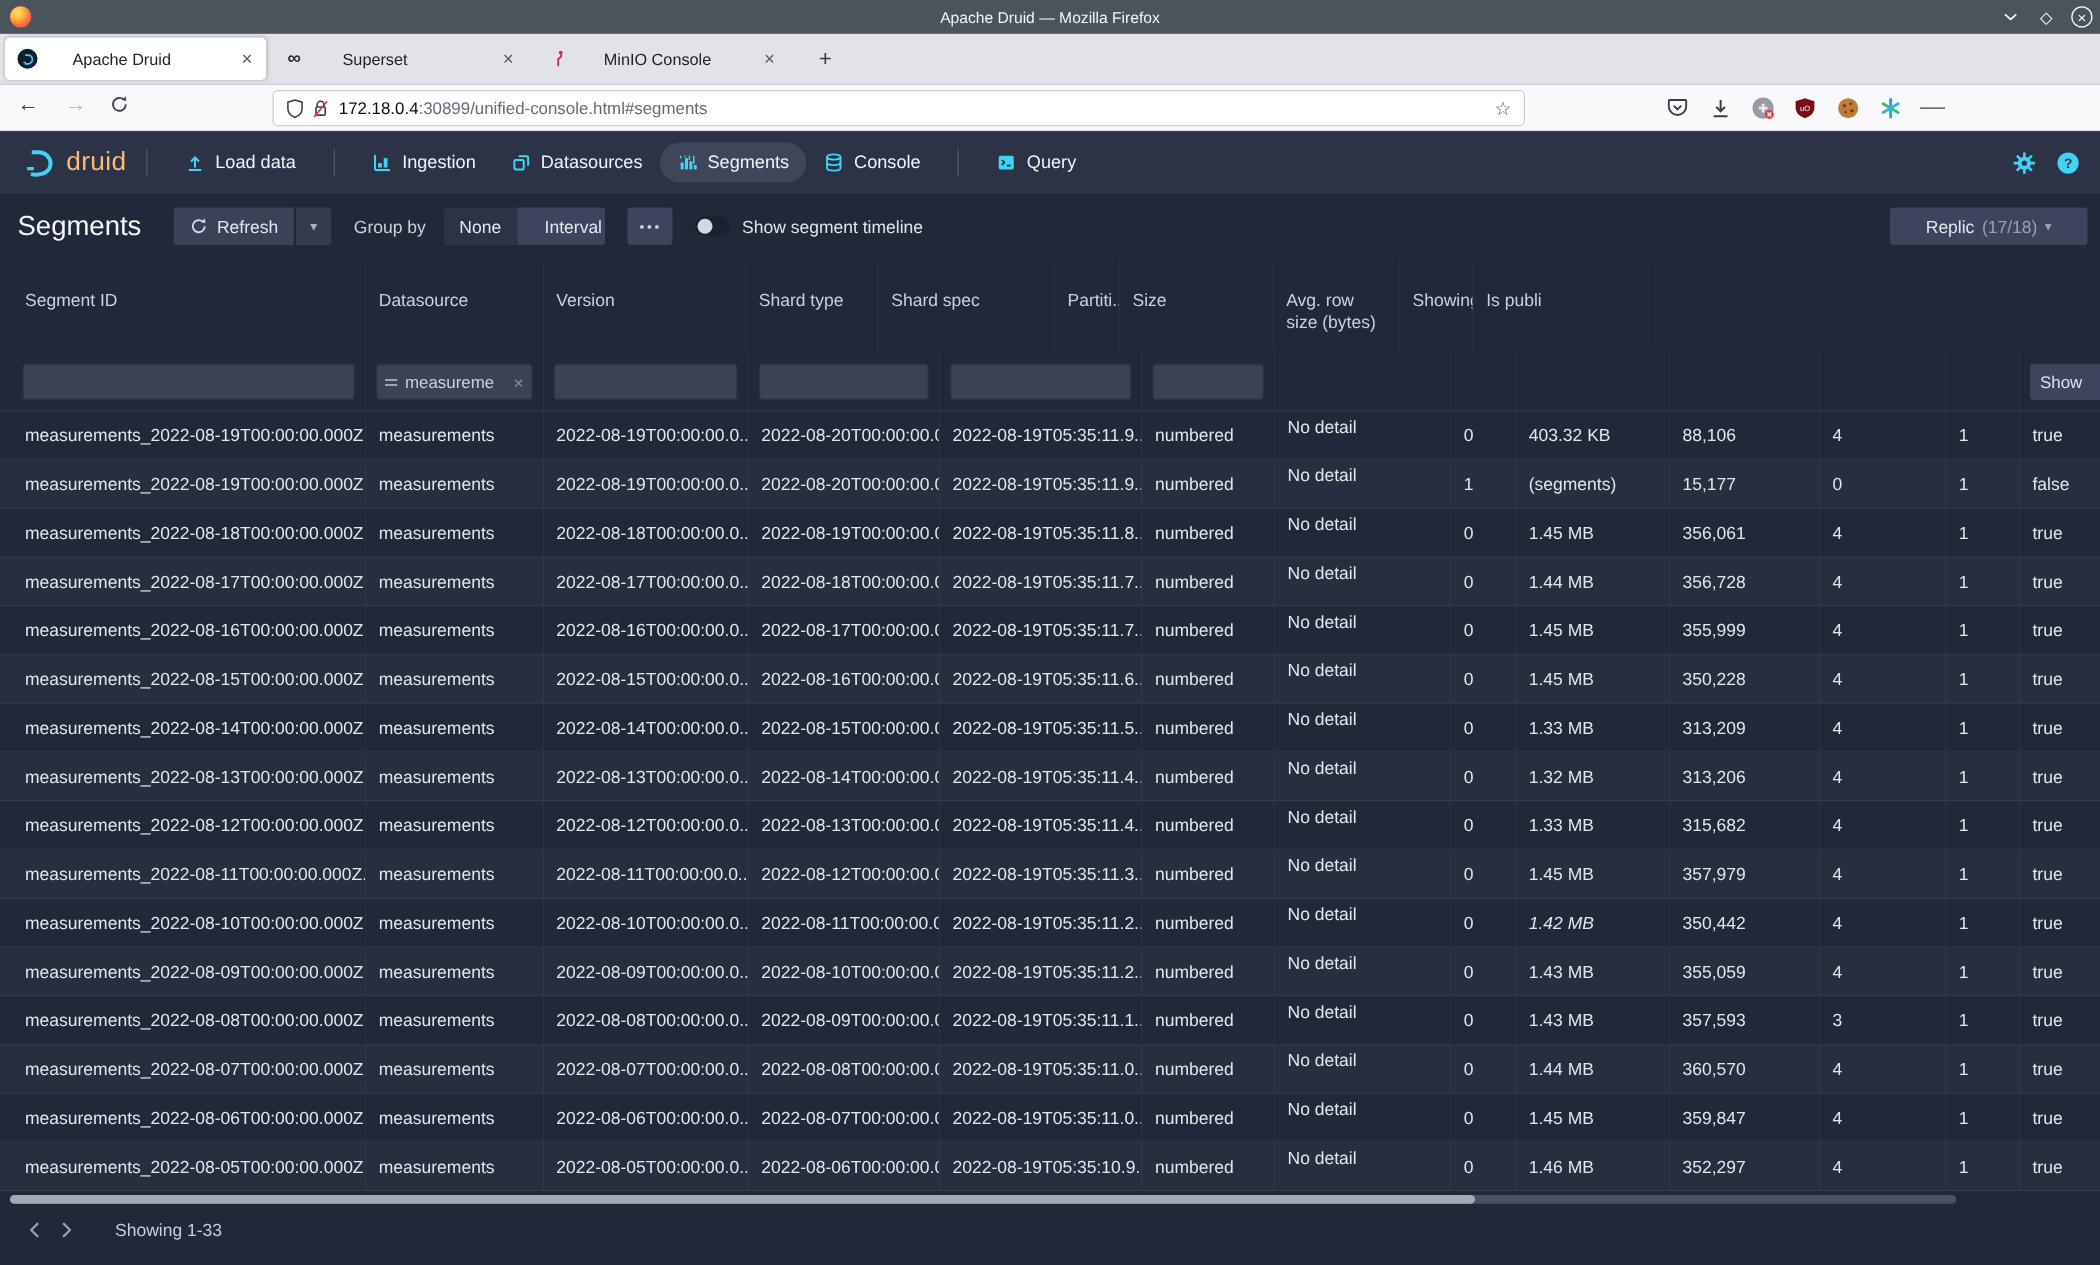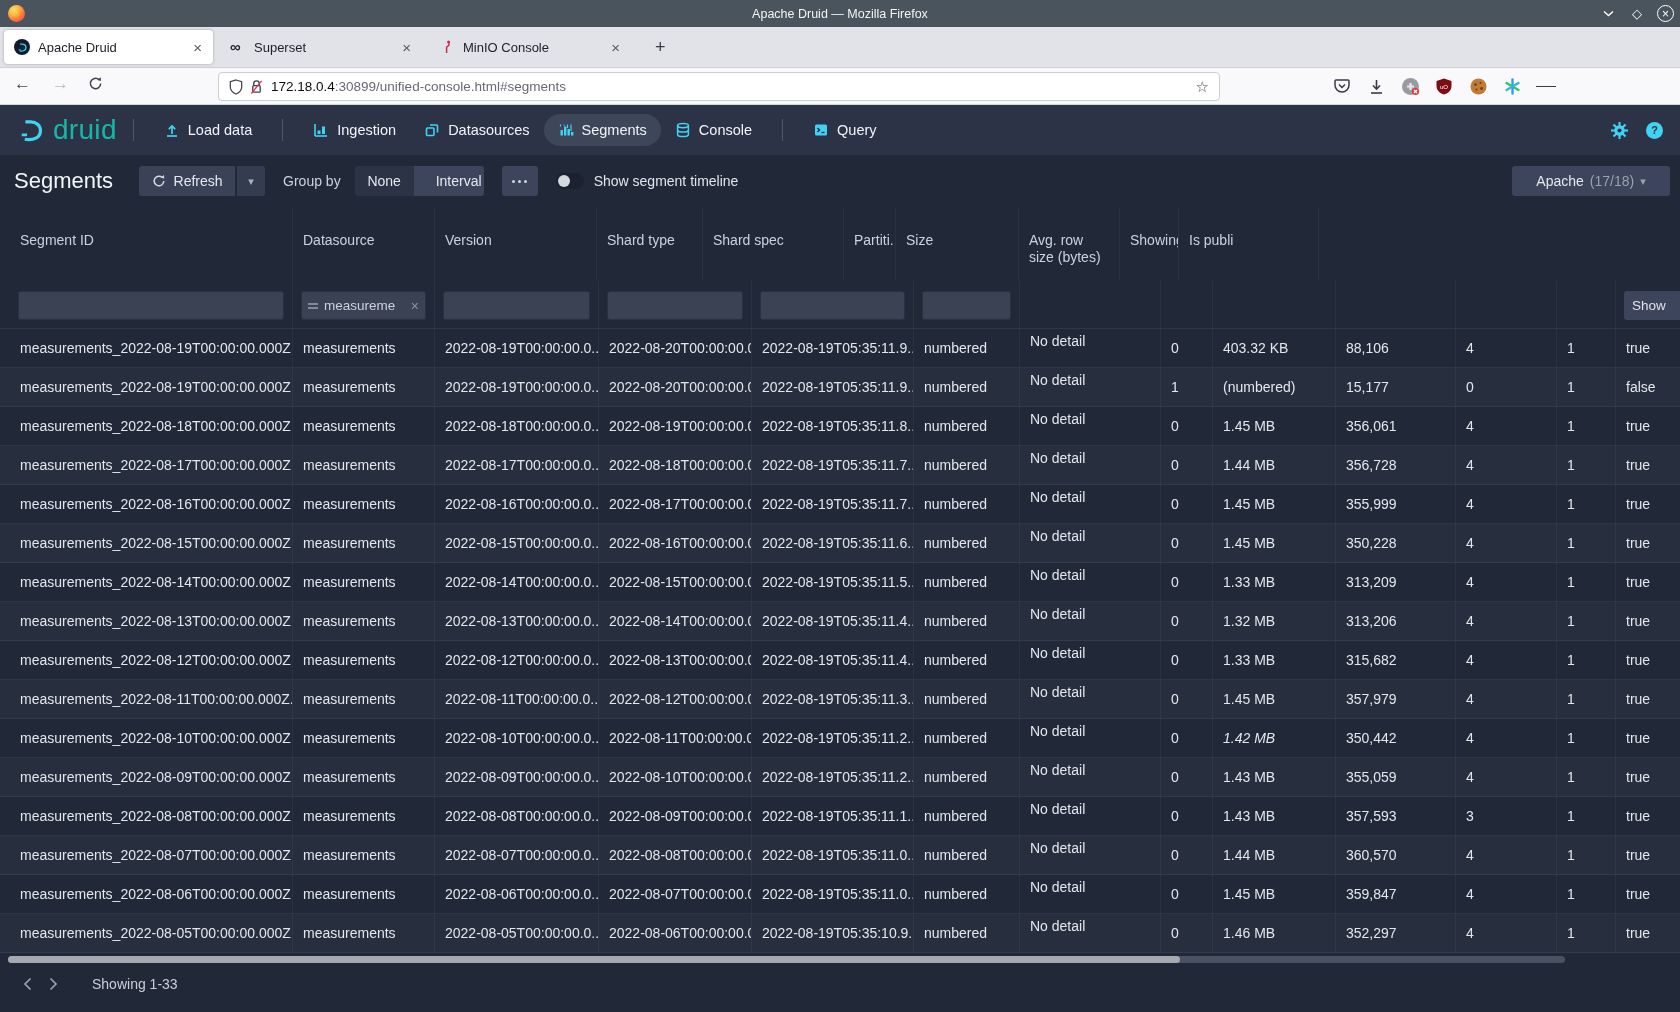--- a/index.html
+++ b/index.html
@@ -19,21 +19,21 @@
     display:flex; align-items:center; justify-content:center; font-size:12px; line-height:1; color:#fff; }
 
   
   #tabstrip { position:absolute; left:0; top:27px; width:1680px; height:41px; background:#e2e2e9;
     border-bottom:1px solid #cfcfd8; display:flex; align-items:center; }
   .tab { height:34px; margin-top:0; display:flex; align-items:center; padding:0 8px 0 10px;
     font-size:13px; color:#22222c; border-radius:4px; }
   .tab.active { background:#ffffff; box-shadow:0 0 3px rgba(0,0,0,.28); margin-left:4px; width:209px; }
   .tab.inactive { width:202px; margin-left:7px; }
   .tab .favicon { width:16px; height:16px; margin-right:8px; flex:0 0 auto; }
-  .tab .tab-label { flex:1 1 auto; overflow:hidden; white-space:nowrap; }
+  .tab .tab-label { flex:1 1 auto; overflow:hidden; white-space:nowrap;margin-left:20px; }
   .tab .tab-close { color:#5a5a64; font-size:15px; padding:0 3px; }
   .fav-druid { width:16px; height:16px; border-radius:50%; background:#101d2b; display:flex; align-items:center; justify-content:center; }
   .fav-superset { font-size:15px; font-weight:bold; color:#23252e; line-height:1; }
   .newtab-btn { font-size:18px; color:#3a3a42; margin-left:16px; padding:2px 8px; }
 
   
   #toolbar { position:absolute; left:0; top:68px; width:1680px; height:37px; background:#f9f9fb;
     border-bottom:1px solid #d6d6de; }
   .nav-arrow { position:absolute; top:6px; font-size:17px; color:#42424e; }
   #urlbar { position:absolute; left:218px; top:4px; width:1002px; height:29px; background:#fff;
@@ -43,21 +43,21 @@
   .star { font-size:15px; color:#494955; }
   #toolbar-icons { position:absolute; left:1332px; top:4px; height:29px; display:flex; align-items:center; gap:14px; }
   .ticon { width:20px; display:flex; justify-content:center; align-items:center; }
   .hamburger { font-size:0; }
   .hamburger span { display:block; width:15px; height:1.8px; background:#3a3a44; margin:2.6px 0; }
 
   
   #druidnav { position:absolute; left:0; top:105px; width:1680px; height:50px; background:#2d3346;
     display:flex; align-items:center; color:#eef2f6; }
   .brand { display:flex; align-items:center; margin-left:18px; }
-  .brand-text { font-size:28px; font-weight:500; color:#14b8a6; margin-left:8px; letter-spacing:.3px; }
+  .brand-text { font-size:21px; font-weight:500; color:#fdba74; margin-left:8px; letter-spacing:.3px; }
   .nav-divider { width:1px; height:22px; background:rgba(255,255,255,.18); margin:0 16px; }
   .nav-item { display:flex; align-items:center; gap:8px; height:32px; padding:0 14px; border-radius:16px;
     font-size:14.5px; color:#f0f4f8; }
   .nav-item.active { background:#3e4659; }
   .nav-right { position:absolute; right:16px; display:flex; align-items:center; gap:16px; }
 
   
   #controls { position:absolute; left:0; top:155px; width:1680px; height:52px; display:flex; align-items:center; }
   .page-title { font-size:22px; color:#f3f6f9; margin:0 26px 0 14px; }
   .btn { height:30px; display:flex; align-items:center; justify-content:center; border-radius:3px;
@@ -334,21 +334,21 @@
   <div class="btn btn-more">
       <i></i>
       <i></i>
       <i></i>
     </div>
   <div class="toggle">
       <div class="knob"></div>
     </div>
   <div class="toggle-label">Show segment timeline</div>
   <div class="btn btn-columns">
-    <span>Apache</span>
+    <span>Replic</span>
     <span class="cols-count">(17/18)</span>
     <span class="caret">▾</span>
   </div>
 </div>
 
 <div id="thead" class="trow">
     <div class="th" style="width: 293px;">Segment ID</div>
     <div class="th" style="width: 142px;">Datasource</div>
     <div class="th" style="width: 162px;">Version</div>
     <div class="th" style="width: 106px;">Shard type</div>
@@ -412,21 +412,21 @@
     </div>
     <div class="tr trow">
       <div class="td" style="width: 293px;">measurements_2022-08-19T00:00:00.000Z...</div>
       <div class="td" style="width: 142px;">measurements</div>
       <div class="td" style="width: 164px;">2022-08-19T00:00:00.0...</div>
       <div class="td" style="width: 153px;">2022-08-20T00:00:00.0...</div>
       <div class="td" style="width: 162px;">2022-08-19T05:35:11.9...</div>
       <div class="td" style="width: 106px;">numbered</div>
       <div class="td top" style="width: 141px;">No detail</div>
       <div class="td" style="width: 52px;">1</div>
-      <div class="td" style="width: 123px;">(numbered)</div>
+      <div class="td" style="width: 123px;">(segments)</div>
       <div class="td" style="width: 120px;">15,177</div>
       <div class="td" style="width: 101px;">0</div>
       <div class="td" style="width: 59px;">1</div>
       <div class="td" style="width: 140px;">false</div>
     </div>
     <div class="tr trow">
       <div class="td" style="width: 293px;">measurements_2022-08-18T00:00:00.000Z...</div>
       <div class="td" style="width: 142px;">measurements</div>
       <div class="td" style="width: 164px;">2022-08-18T00:00:00.0...</div>
       <div class="td" style="width: 153px;">2022-08-19T00:00:00.0...</div>

